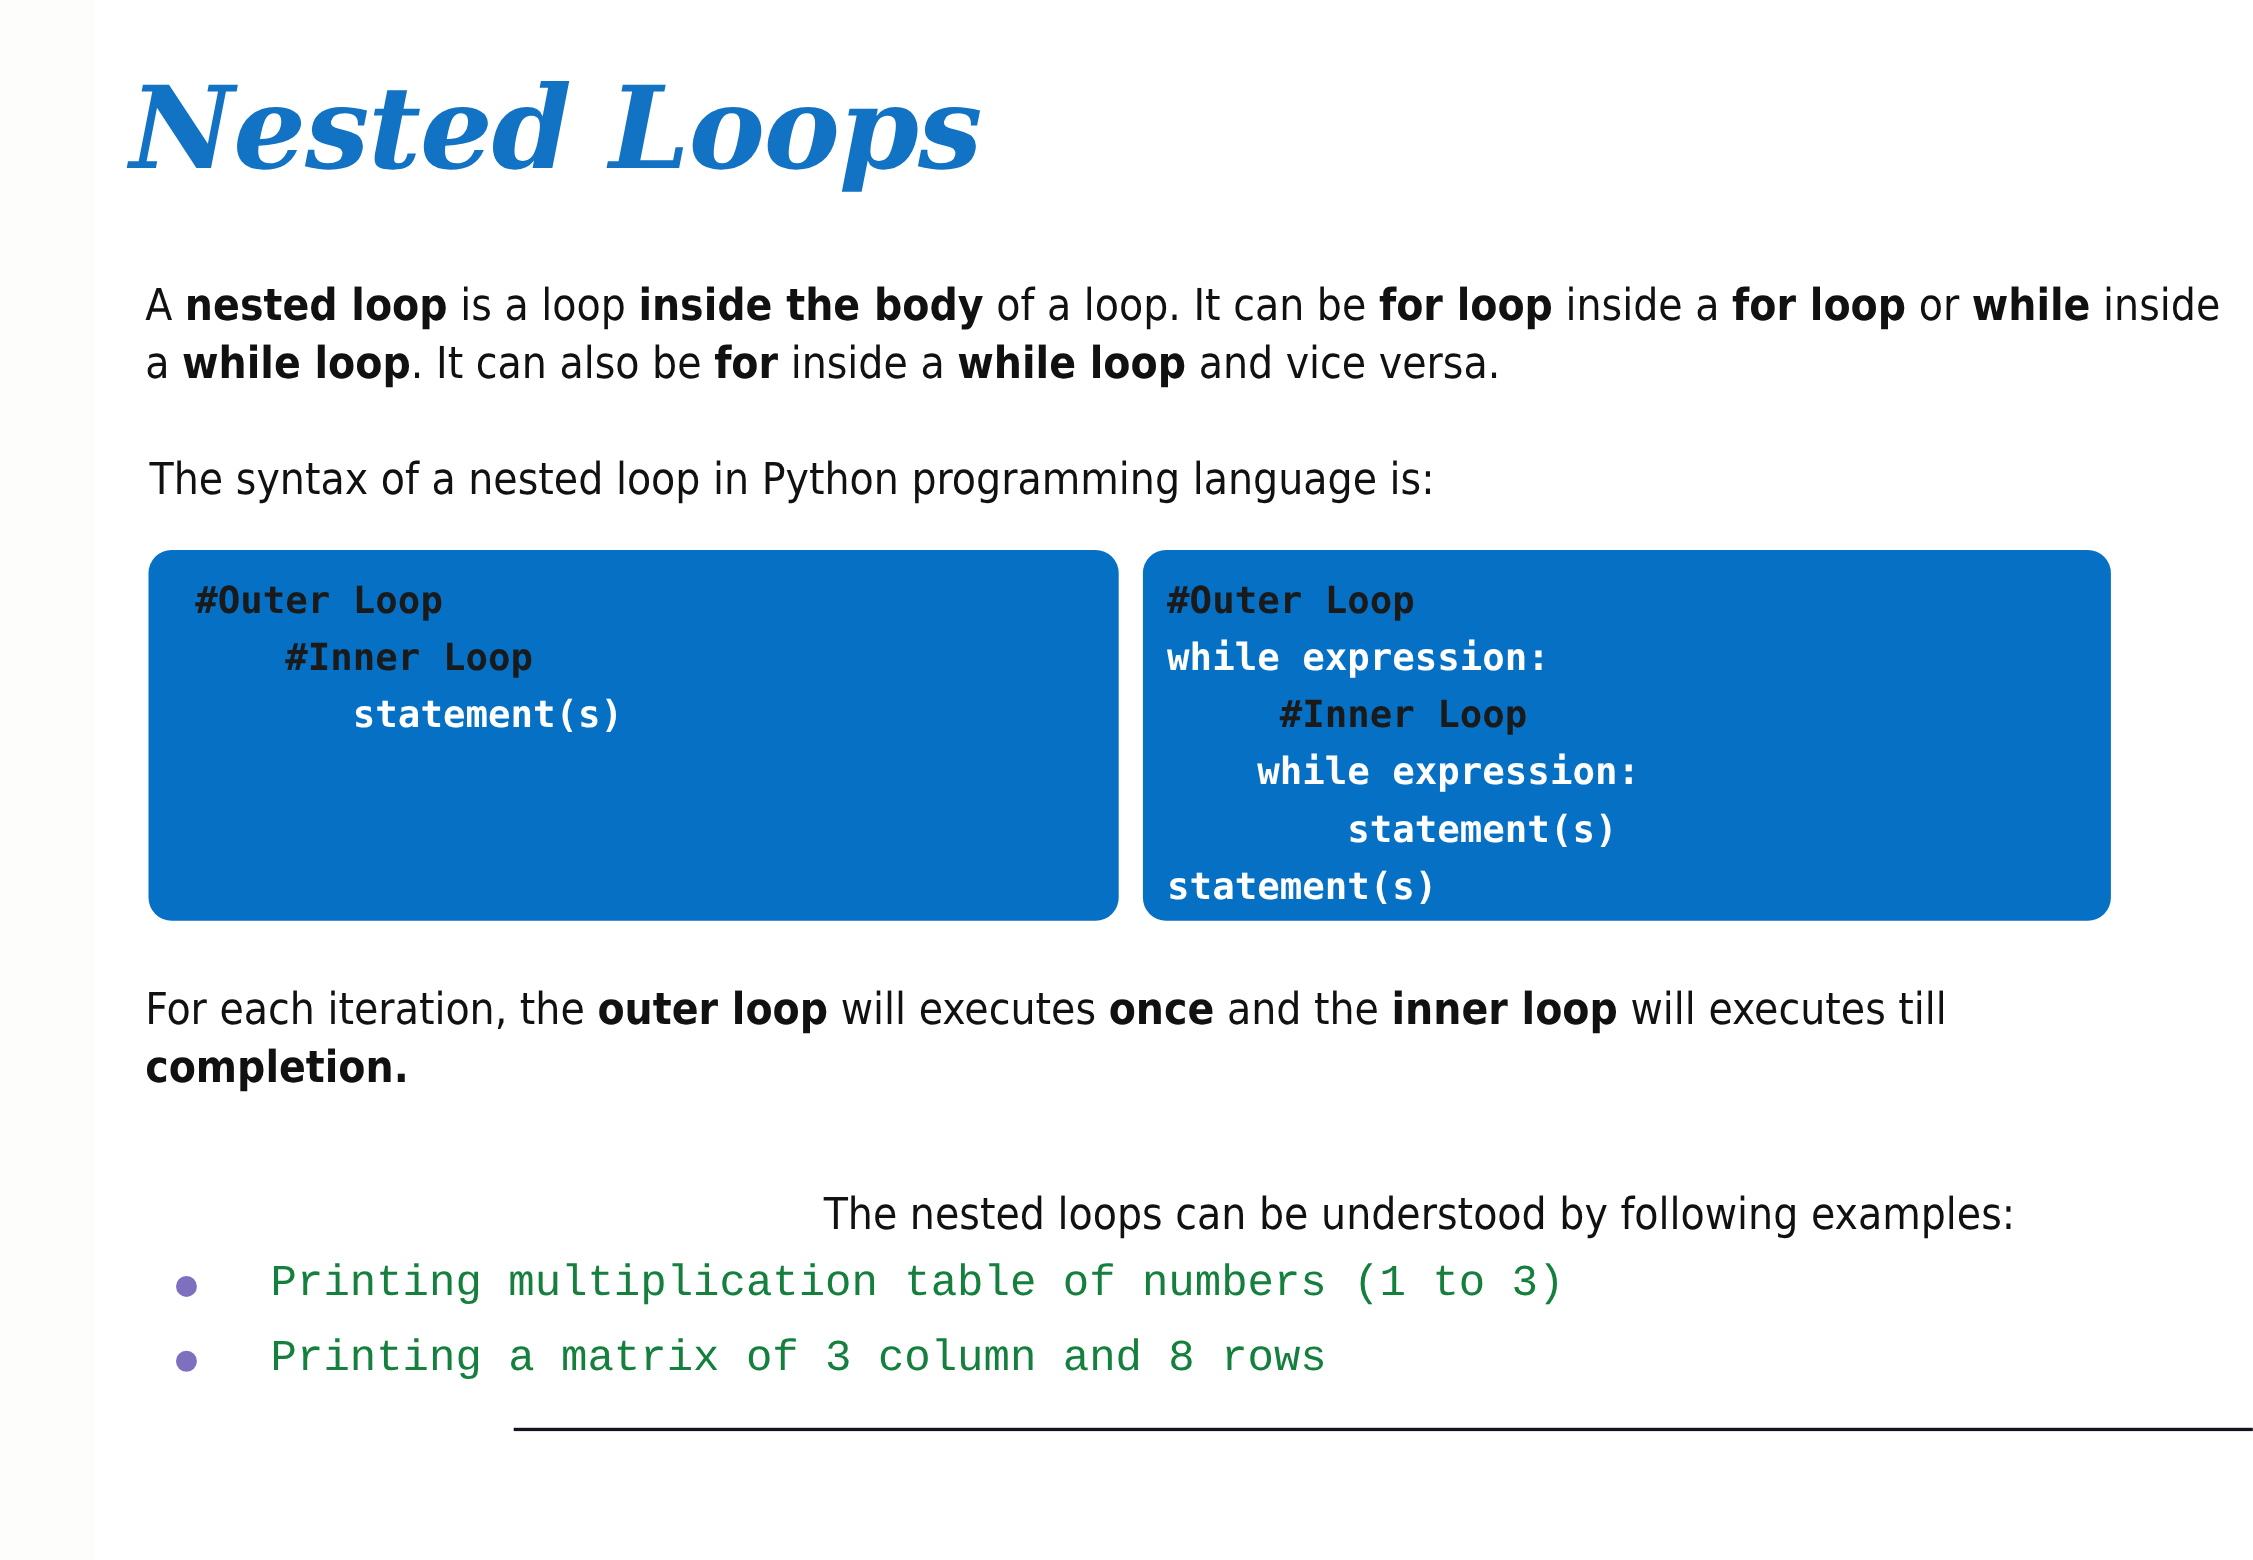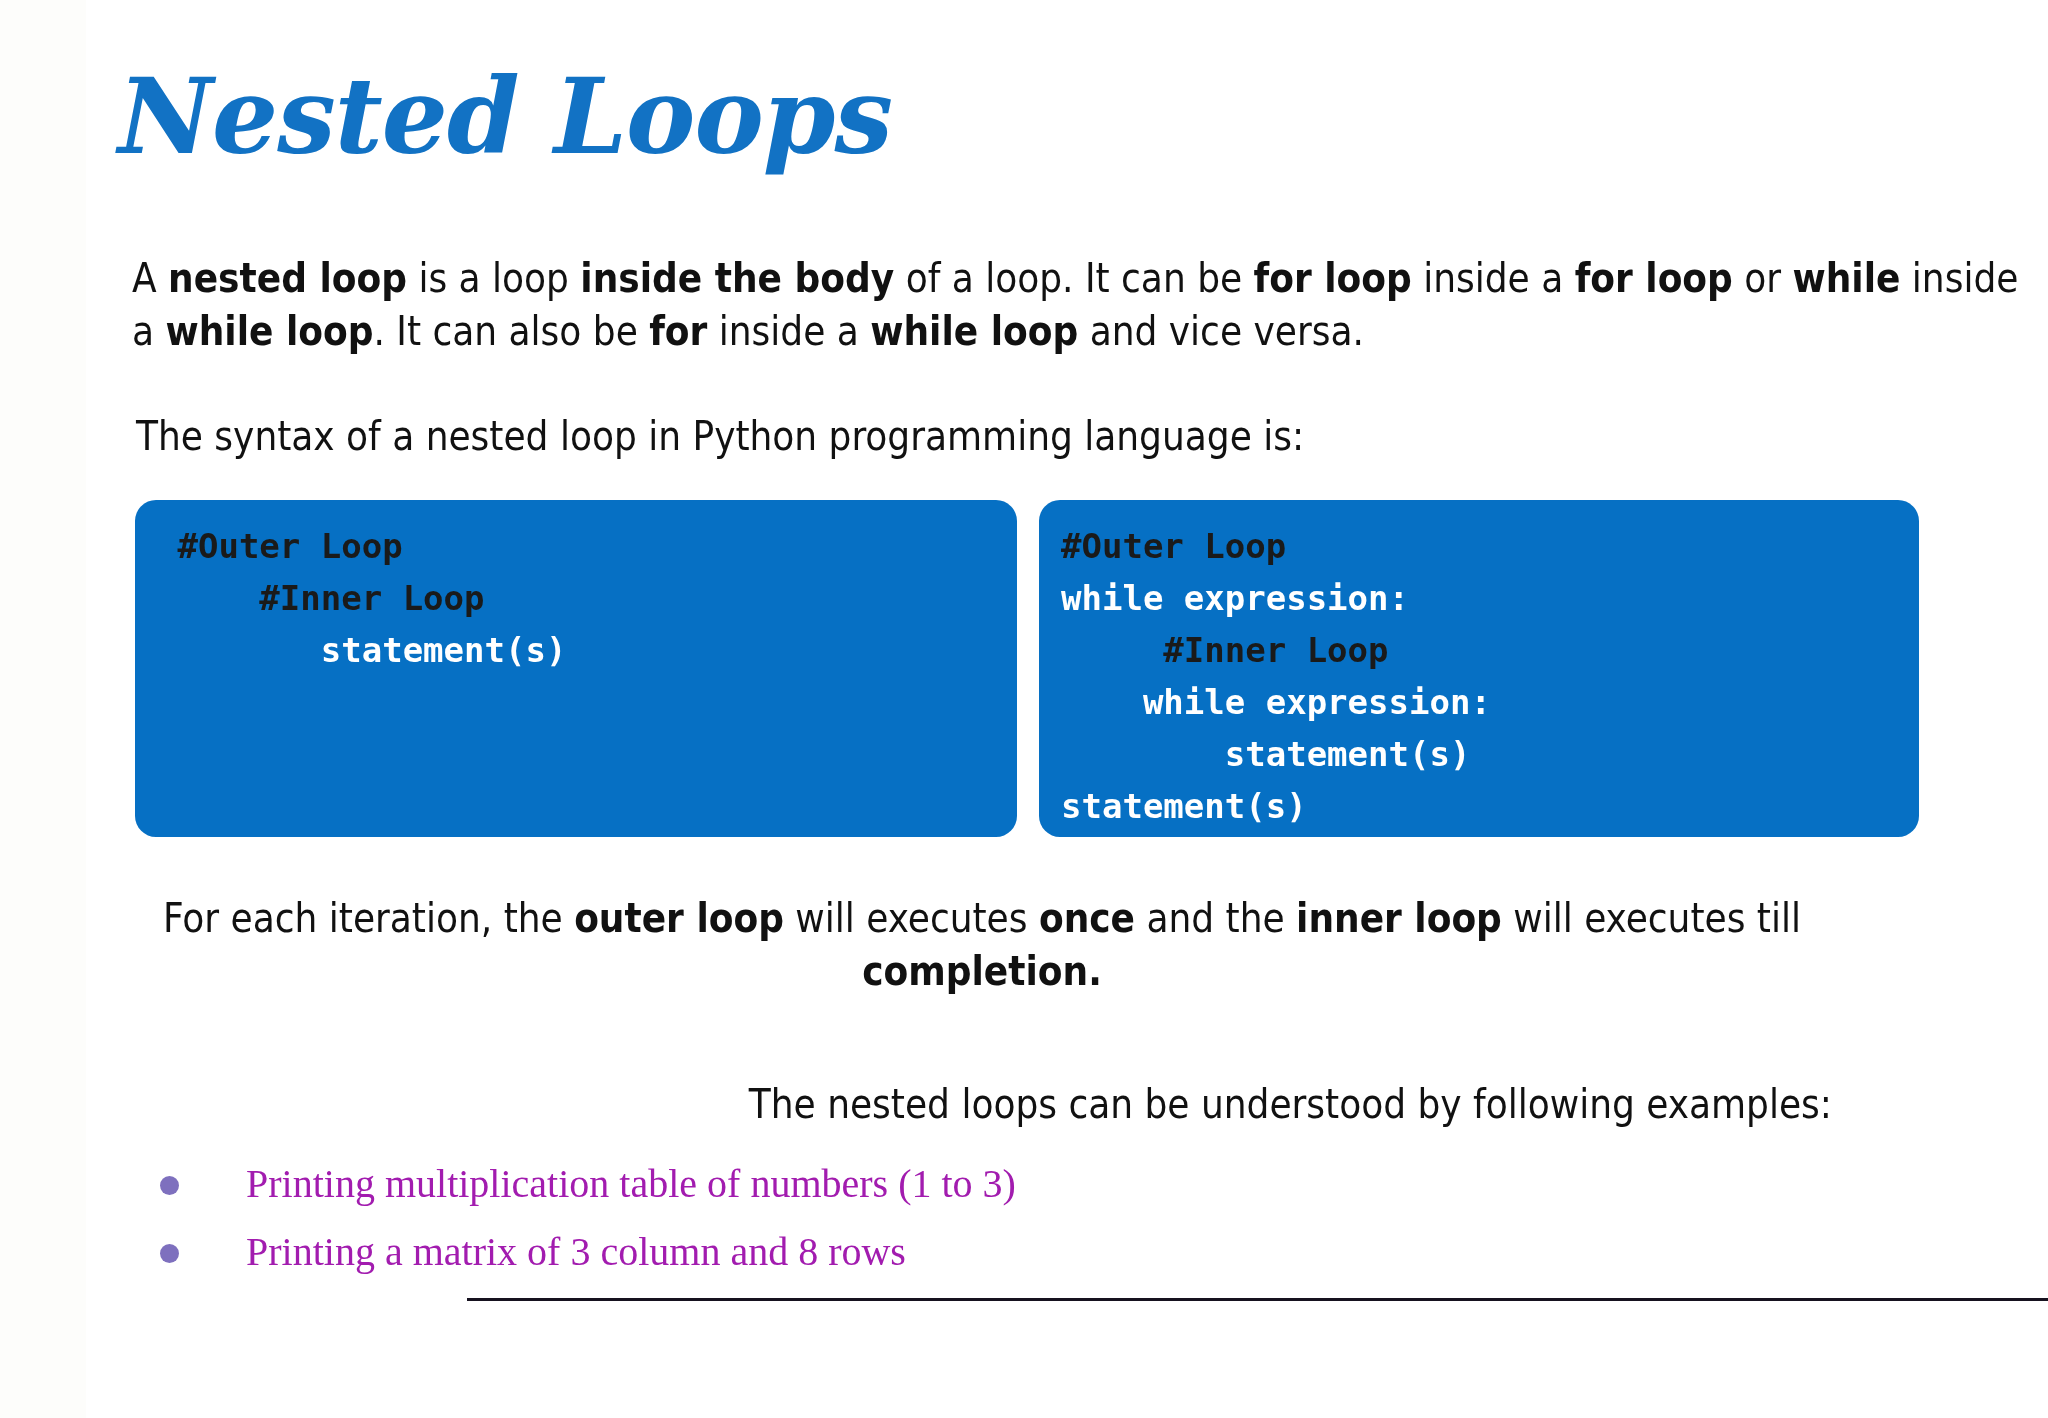--- a/index.html
+++ b/index.html
@@ -65,21 +65,20 @@
   }
   #para-syntax {
     left: 136px;
     top: 410px;
     width: 1700px;
   }
   #para-iteration {
     left: 132px;
     top: 892px;
     width: 1700px;
-    text-align: center;
   }
   #para-examples {
     left: 132px;
     top: 1078px;
     width: 1700px;
     text-align: right;
   }
 
   
   .code-wrap {
@@ -110,26 +109,25 @@
     left: 160px;
     top: 1142px;
     list-style: none;
     margin: 0;
     padding: 0;
   }
   .bullets li {
     position: relative;
     padding-left: 86px;
     margin-bottom: 16px;
-    font-family: Liberation Serif, serif;
+    font-family: Liberation Mono, monospace;
     font-size: 40px;
     line-height: 1.3;
-    color: #a21caf;
+    color: #15803d;
     white-space: nowrap;
-    margin-top: 16px;
   }
   .bullets li .dot {
     position: absolute;
     left: 0;
     top: 18px;
     width: 19px;
     height: 19px;
     border-radius: 50%;
     background: #7E70BE;
   }

